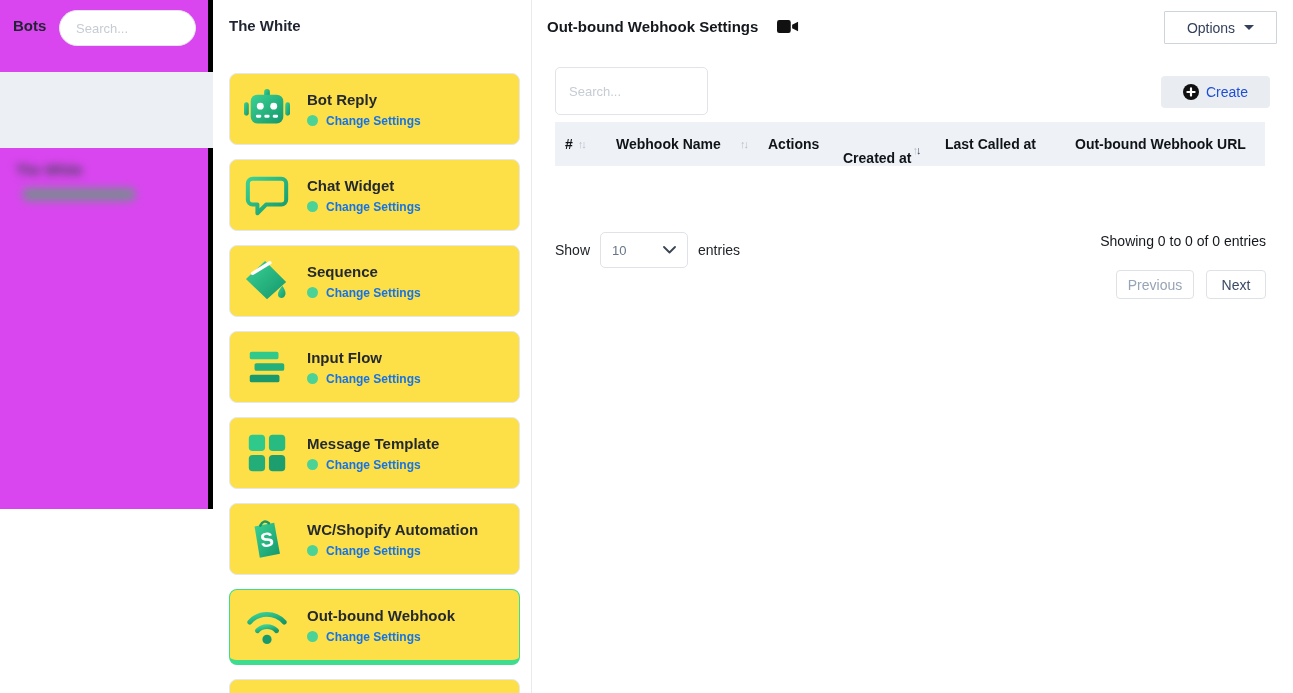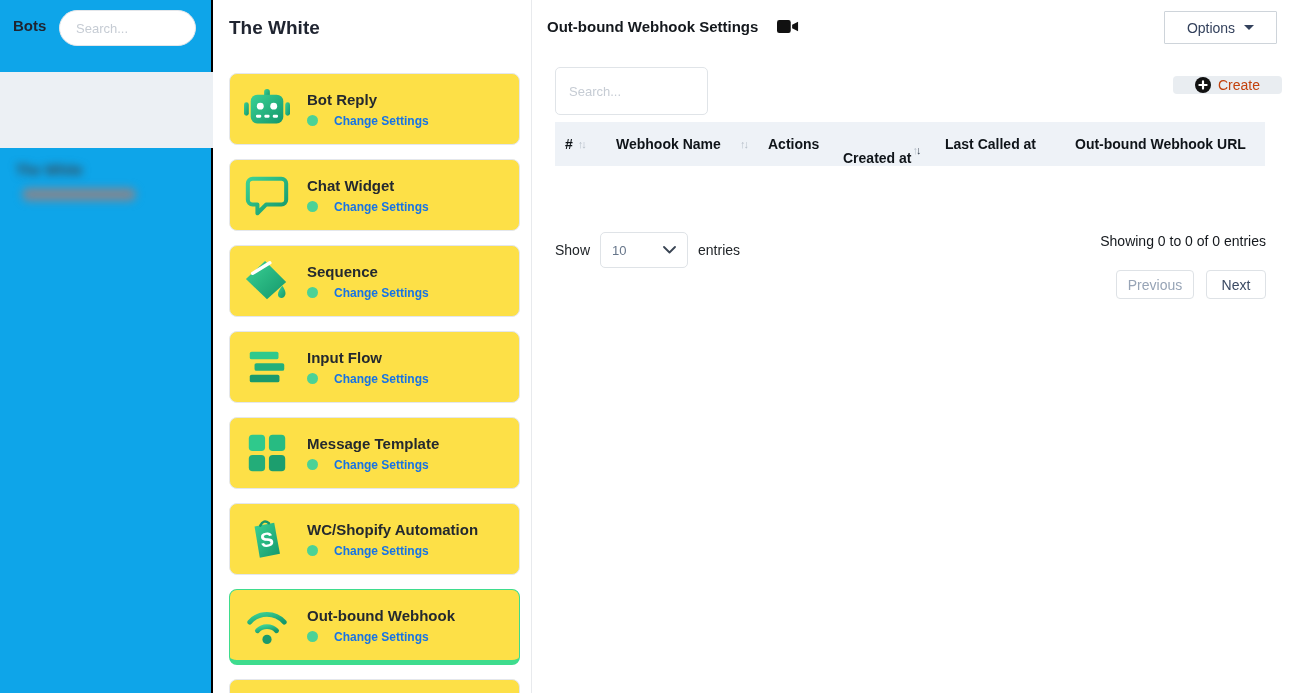--- a/index.html
+++ b/index.html
@@ -2,48 +2,48 @@
 <html><head>
 <meta charset="utf-8">
 <style>
   * { margin:0; padding:0; box-sizing:border-box; }
   html,body { width:1293px; height:693px; }
   body {
     position:relative; overflow:hidden; background:#fff;
     font-family:"Liberation Sans", sans-serif; color:#212529;
   }
   
-  #sidebar { position:absolute; left:0; top:0; width:213px; height:693px; border-right:2px solid #000000; background:#0ea5e9; }
+  #sidebar { position:absolute; left:0; top:0; width:213px; height:509px; border-right:5px solid #000000; background:#d946ef; }
   .sb-title { position:absolute; left:13px; top:17px; font-size:15px; font-weight:700; color:#1f2430; }
   .sb-search { position:absolute; left:59px; top:10px; width:137px; height:36px; border:1px solid #e3e6ea; border-radius:18px; padding:0 16px; font-size:13px; color:#495057; outline:none; font-family:inherit; }
   .sb-search::placeholder { color:#c6ccd4; }
   .bot-item { position:absolute; left:0; top:72px; width:213px; height:76px; background:#ecf0f4; cursor:pointer; }
   .blur-name { position:absolute; left:16px; top:90px; font-size:14px; font-weight:700; color:#3a424c; filter:blur(4px); }
   .blob { position:absolute; background:#7d8894; filter:blur(4px); border-radius:7px; }
   .blob.phone { left:22px; top:116px; width:114px; height:13px; }
   
   #middle { position:absolute; left:213px; top:0; width:319px; height:693px; border-right:1px solid #e8eaed; background:#fff; overflow:hidden; }
-  .mid-title { position:absolute; left:16px; top:17px; font-size:19px; font-weight:700; color:#1f2430; }
+  .mid-title { position:absolute; left:16px; top:17px; font-size:15px; font-weight:700; color:#1f2430; }
   .cards { position:absolute; left:16px; top:73px; width:291px; }
   .card { position:relative; display:flex; align-items:center; gap:17px; height:72px; padding-left:14px; margin-bottom:14px; border:1px solid #e4e7ec; border-radius:8px; background:#fde047; cursor:pointer; }
   .card.selected { height:76px; border:1px solid #3edc8e; border-bottom:5px solid #3edc8e; }
   .card.stub { height:40px; margin-bottom:0; }
   .card-icon { width:46px; height:46px; flex:0 0 46px; }
   .card-title { font-size:15px; font-weight:700; color:#24292f; }
   .card-row2 { display:flex; align-items:center; gap:8px; margin-top:6px; }
   .dot { width:11px; height:11px; border-radius:50%; background:#4bd296; }
-  .cs-link { font-size:12px; font-weight:700; color:#1673e6; text-decoration:none;margin-left:8px; }
+  .cs-link { font-size:12px; font-weight:700; color:#1673e6; text-decoration:none; }
   
   #main { position:absolute; left:532px; top:0; width:761px; height:693px; background:#fff; }
   .m-title { position:absolute; left:15px; top:18px; display:flex; align-items:center; gap:19px; font-size:15px; font-weight:700; color:#14181d; }
   .options-btn { position:absolute; right:16px; top:11px; width:113px; height:33px; display:flex; align-items:center; justify-content:center; gap:9px; background:#fff; border:1px solid #ced4da; border-radius:1px; font-size:14px; color:#33415c; cursor:pointer; font-family:inherit; }
   .caret-down { width:0; height:0; border-left:5px solid transparent; border-right:5px solid transparent; border-top:5px solid #33415c; display:inline-block; }
   .m-search { position:absolute; left:23px; top:67px; width:153px; height:48px; border:1px solid #e0e4e8; border-radius:5px; padding:0 13px; font-size:13px; color:#495057; outline:none; font-family:inherit; }
   .m-search::placeholder { color:#c6ccd4; }
-  .create-btn { position:absolute; right:11px; top:76px; width:109px; height:18px; display:flex; align-items:center; justify-content:center; gap:7px; background:#e9edf1; border:none; border-radius:4px; font-size:14px; color:#c2410c; cursor:pointer; font-family:inherit; }
+  .create-btn { position:absolute; right:23px; top:76px; width:109px; height:32px; display:flex; align-items:center; justify-content:center; gap:7px; background:#e9edf1; border:none; border-radius:4px; font-size:14px; color:#1d4ed8; cursor:pointer; font-family:inherit; }
   .table { position:absolute; left:23px; top:122px; width:710px; }
   .thead { display:flex; align-items:center; height:44px; background:#eef2f7; font-size:14px; font-weight:700; color:#0f1419; }
   .th { display:flex; align-items:center; height:100%; }
   .th-1 { width:50px;  padding-left:10px; gap:5px; }
   .th-2 { width:160px; padding-left:11px; padding-right:18px; }
   .th-2 .sort { margin-left:auto; }
   .th-3 { width:75px;  padding-left:3px; }
   .th-4 { width:105px; padding-left:3px;margin-top:28px; }
   .th-5 { width:130px; }
   .th-6 { width:190px; }

